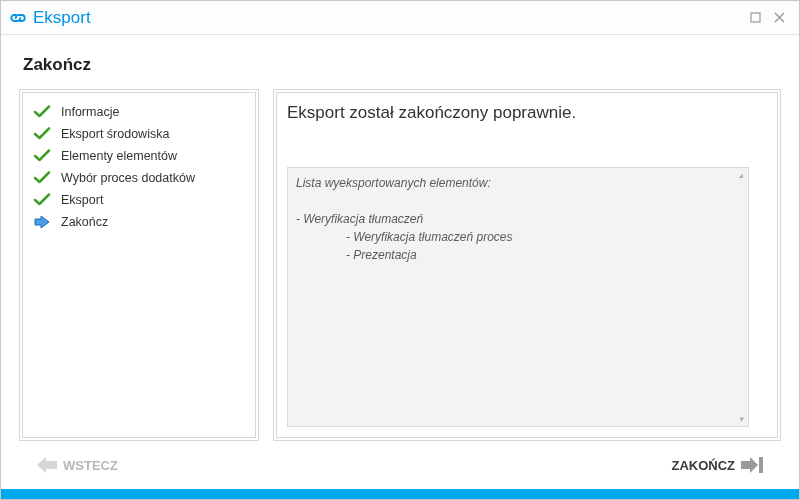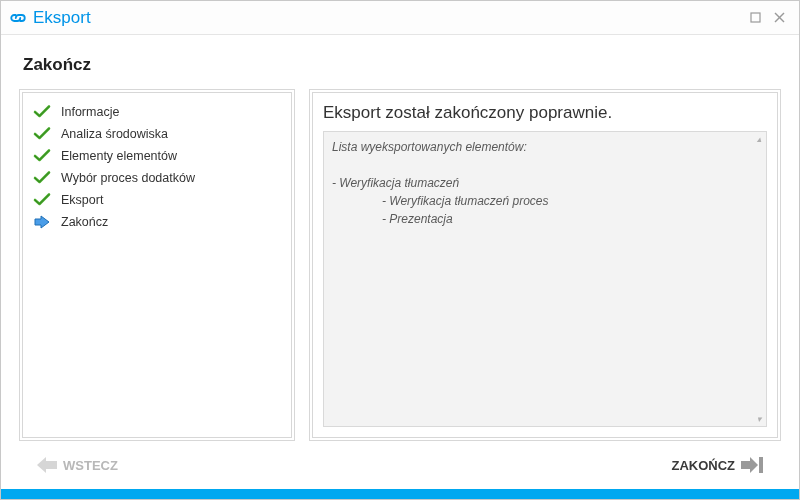--- a/index.html
+++ b/index.html
@@ -71,31 +71,32 @@
     border: 1px solid #d7d7d7;
     padding: 2px;
     background: #fff;
   }
   .panel-inner {
     border: 1px solid #d7d7d7;
     height: 100%;
     background: #fff;
   }
   .sidebar {
-    width: 276px;
+    width: 240px;
   }
   .main {
     flex: 1;
     display: flex;
   }
   .main .panel-inner {
     flex: 1;
     display: flex;
     flex-direction: column;
-    padding: 8px 10px 10px 10px;
+    padding: 8px 28px 10px 10px;
+    gap: 36px;
   }
 
   .steps {
     list-style: none;
     margin: 0; padding: 8px 10px;
   }
   .steps li {
     display: flex;
     align-items: center;
     height: 22px;
@@ -218,21 +219,21 @@
               </span>
               <span>Informacje</span>
             </li>
             <li>
               <span class="step-icon">
                 <svg width="18" height="18" viewBox="0 0 18 18">
                     <path d="M2 9 L6.5 13 L16 3.5" fill="none" stroke="#4caf2f" stroke-width="2.6" stroke-linecap="round" stroke-linejoin="round"></path>
                     <path d="M2 9 L6.5 13 L16 3.5" fill="none" stroke="#2e7d1b" stroke-width="1" stroke-linecap="round" stroke-linejoin="round"></path>
                   </svg>
               </span>
-              <span>Analiza środowiska</span>
+              <span>Eksport środowiska</span>
             </li>
             <li>
               <span class="step-icon">
                 <svg width="18" height="18" viewBox="0 0 18 18">
                     <path d="M2 9 L6.5 13 L16 3.5" fill="none" stroke="#4caf2f" stroke-width="2.6" stroke-linecap="round" stroke-linejoin="round"></path>
                     <path d="M2 9 L6.5 13 L16 3.5" fill="none" stroke="#2e7d1b" stroke-width="1" stroke-linecap="round" stroke-linejoin="round"></path>
                   </svg>
               </span>
               <span>Elementy elementów</span>
             </li>

